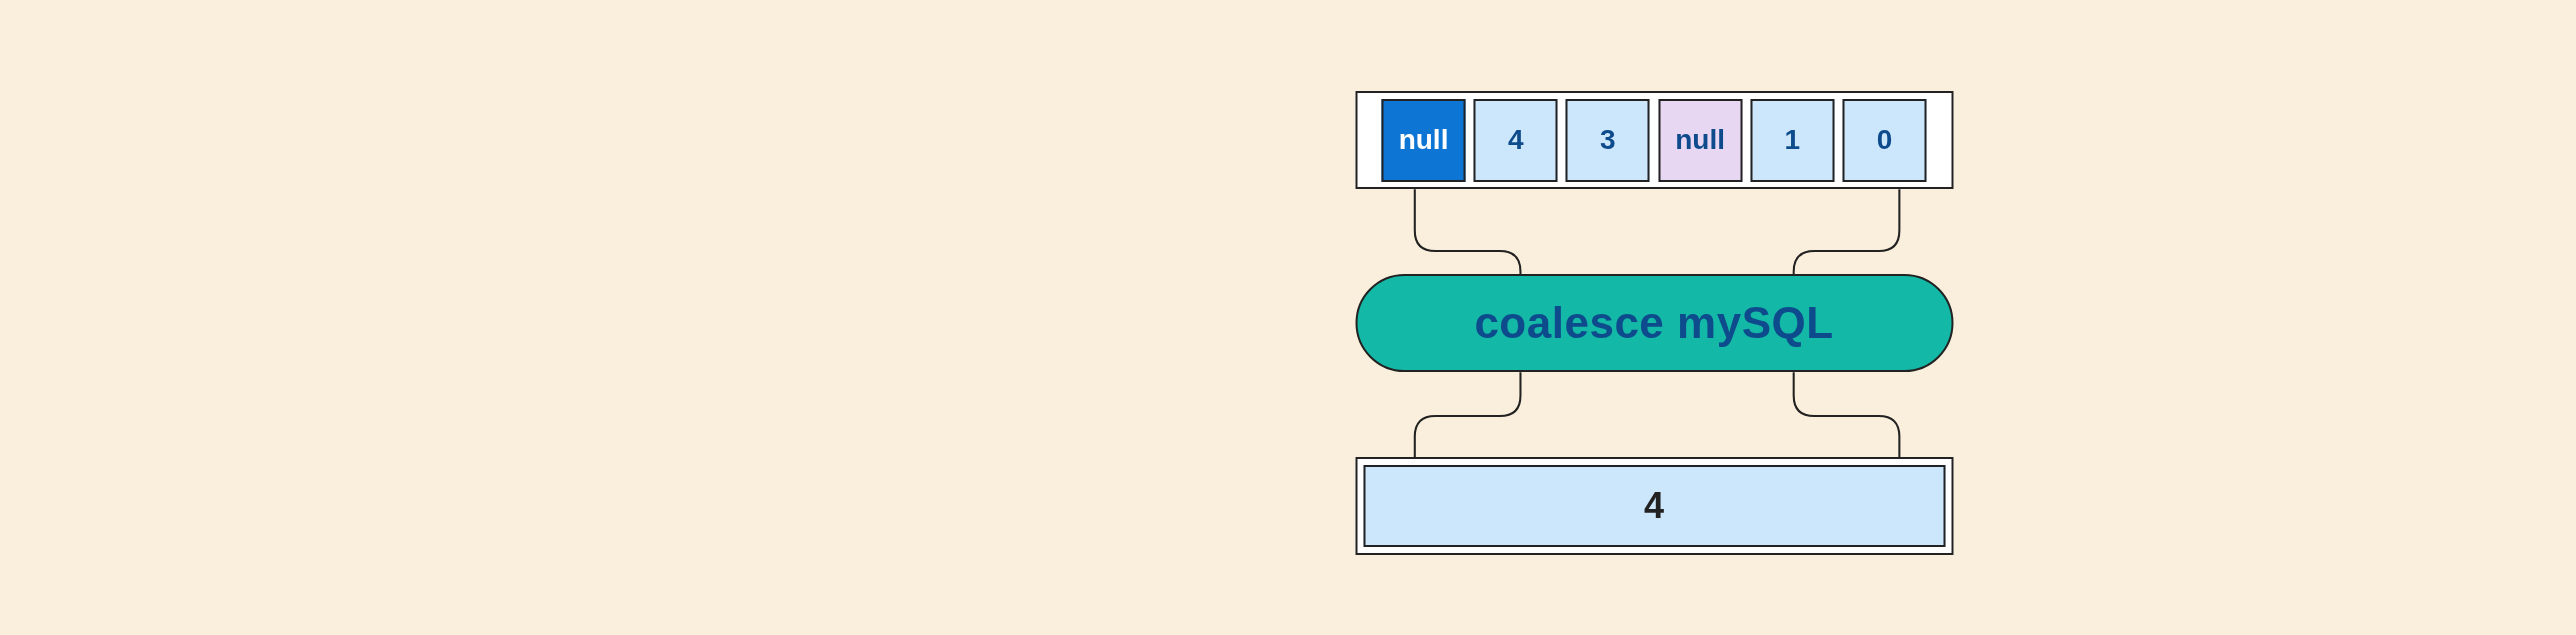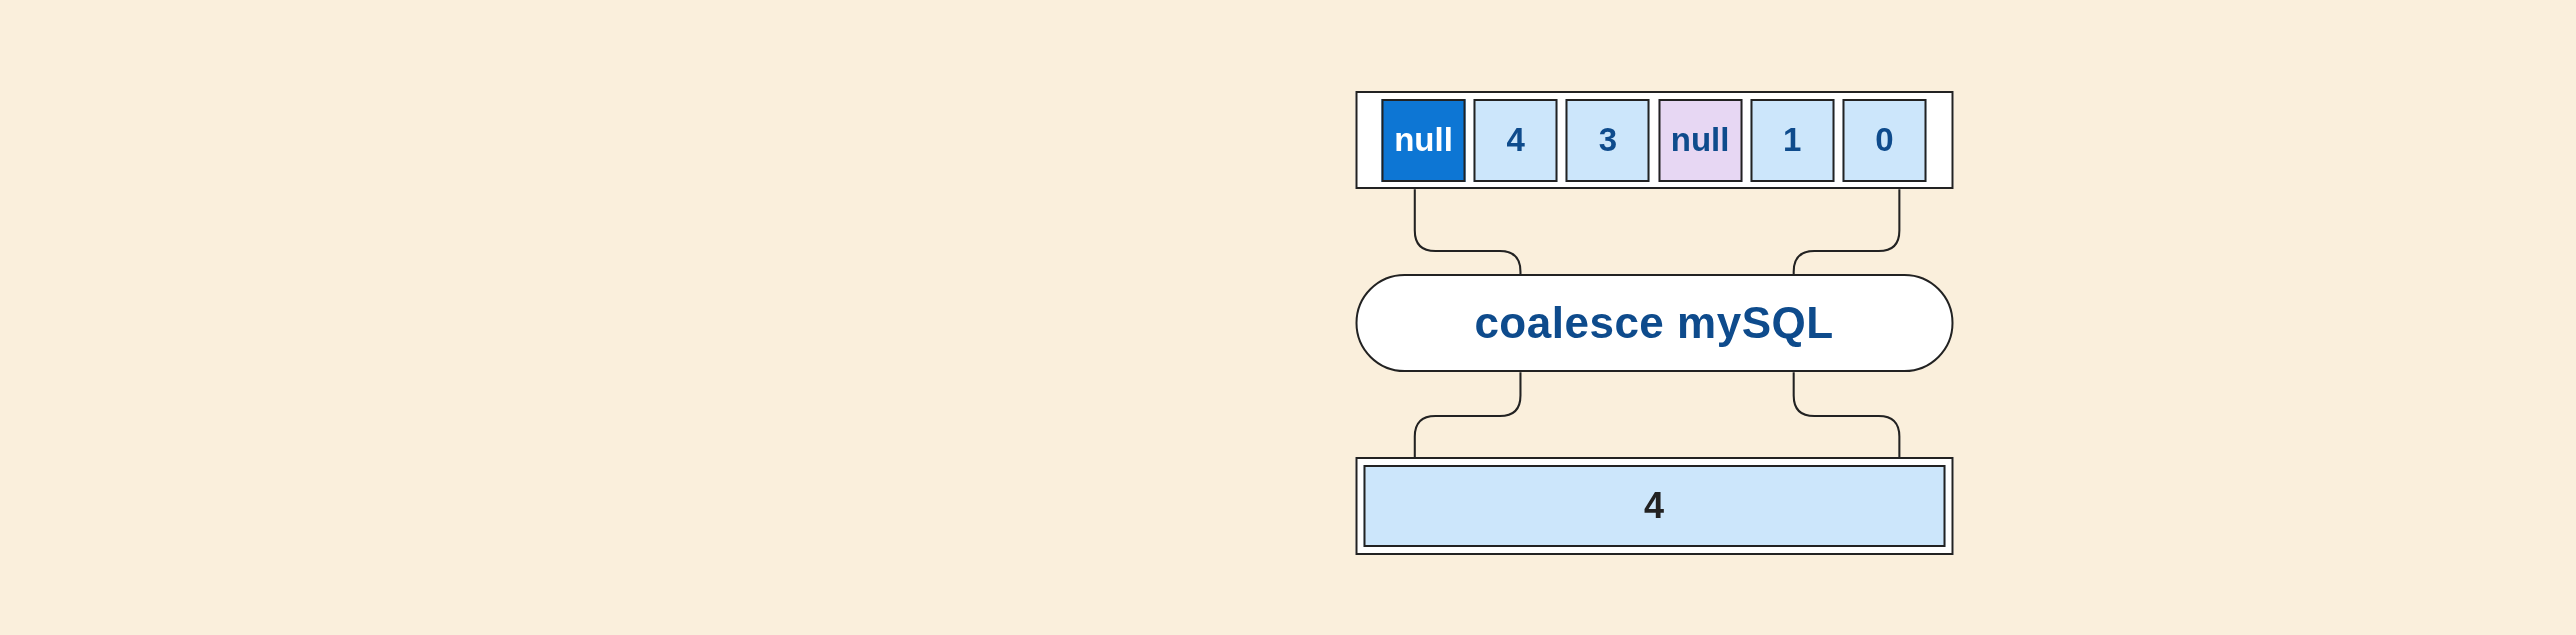--- a/index.html
+++ b/index.html
@@ -40,40 +40,40 @@
     gap: 8.2px;
   }
   .cell {
     width: 84px;
     height: 83px;
     border: 2.1px solid #222;
     background: #cce6fb;
     display: flex;
     align-items: center;
     justify-content: center;
-    font-size: 33px;
+    font-size: 28px;
     font-weight: 600;
     color: #0e4b8c;
   }
   .cell.active {
     background: #0d76d4;
     color: #fff;
   }
   .cell.null2 {
     background: #e7d7f3;
   }
 
   
   .pill {
     position: absolute;
     top: 206px;
     left: 227px;
     width: 598px;
     height: 98px;
-    background: #ffffff;
+    background: #14b8a6;
     border: 2.1px solid #222;
     border-radius: 52px;
     display: flex;
     align-items: center;
     justify-content: center;
     font-size: 44px;
     font-weight: 600;
     color: #0e4b8c;
     letter-spacing: 0.5px;
   }

